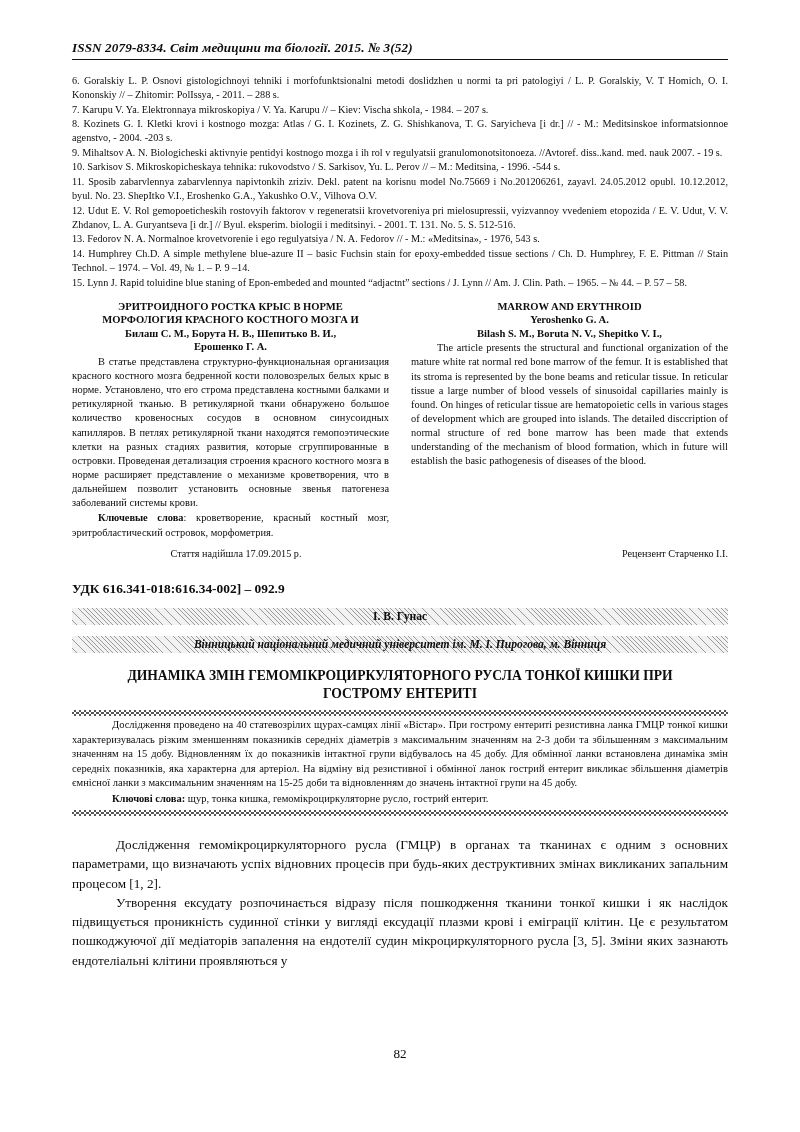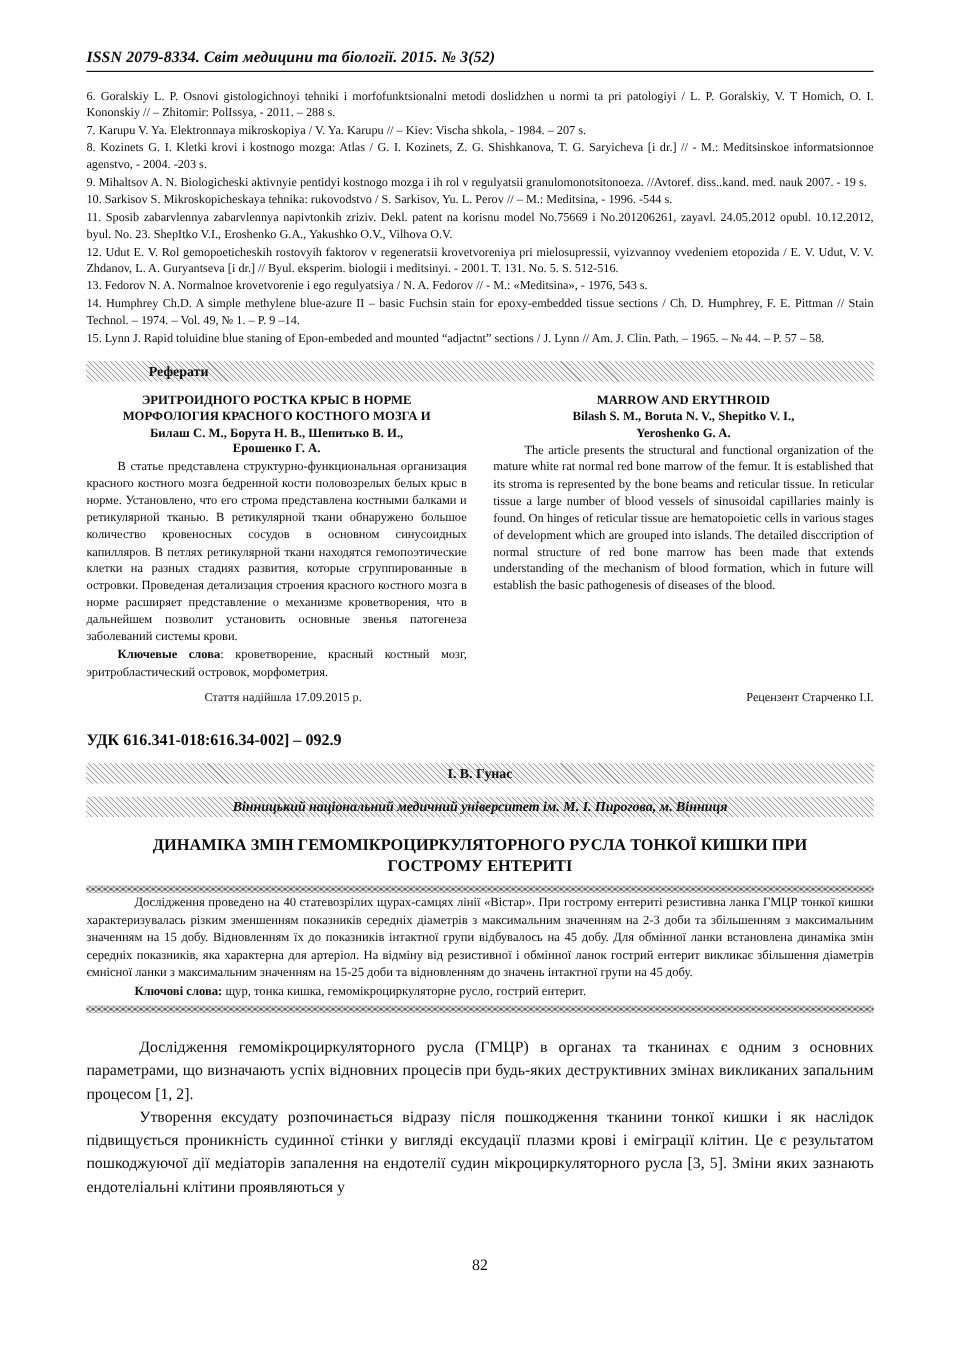--- a/index.html
+++ b/index.html
@@ -222,23 +222,20 @@
       <p>8. Kozinets G. I. Kletki krovi i kostnogo mozga: Atlas / G. I. Kozinets, Z. G. Shishkanova, T. G. Saryicheva [i dr.] // - M.: Meditsinskoe informatsionnoe agenstvo, - 2004. -203 s.</p>
       <p>9. Mihaltsov A. N. Biologicheski aktivnyie pentidyi kostnogo mozga i ih rol v regulyatsii granulomonotsitonoeza. //Avtoref. diss..kand. med. nauk 2007. - 19 s.</p>
       <p>10. Sarkisov S. Mikroskopicheskaya tehnika: rukovodstvo / S. Sarkisov, Yu. L. Perov // – M.: Meditsina, - 1996. -544 s.</p>
       <p>11. Sposib zabarvlennya zabarvlennya napivtonkih zriziv. Dekl. patent na korisnu model No.75669 i No.201206261, zayavl. 24.05.2012 opubl. 10.12.2012, byul. No. 23. ShepItko V.I., Eroshenko G.A., Yakushko O.V., Vilhova O.V.</p>
       <p>12. Udut E. V. Rol gemopoeticheskih rostovyih faktorov v regeneratsii krovetvoreniya pri mielosupressii, vyizvannoy vvedeniem etopozida / E. V. Udut, V. V. Zhdanov, L. A. Guryantseva [i dr.] // Byul. eksperim. biologii i meditsinyi. - 2001. T. 131. No. 5. S. 512-516.</p>
       <p>13. Fedorov N. A. Normalnoe krovetvorenie i ego regulyatsiya / N. A. Fedorov // - M.: «Meditsina», - 1976, 543 s.</p>
       <p>14. Humphrey Ch.D. A simple methylene blue-azure II – basic Fuchsin stain for epoxy-embedded tissue sections / Ch. D. Humphrey, F. E. Pittman // Stain Technol. – 1974. – Vol. 49, № 1. – P. 9 –14.</p>
       <p>15. Lynn J. Rapid toluidine blue staning of Epon-embeded and mounted “adjactnt” sections / J. Lynn // Am. J. Clin. Path. – 1965. – № 44. – P. 57 – 58.</p>
     </div>
 
-    <div class="band band-left">
-      <span>Реферати</span>
-    </div>
 
     <div class="abstracts">
 
       <div class="abs-col">
         <div class="abs-title">
           <div>ЭРИТРОИДНОГО РОСТКА КРЫС В НОРМЕ</div>
           <div>МОРФОЛОГИЯ КРАСНОГО КОСТНОГО МОЗГА И</div>
         </div>
         <div class="abs-authors">
           <div>Билаш С. М., Борута Н. В., Шепитько В. И.,</div>
@@ -246,22 +243,22 @@
         </div>
         <div class="abs-body">В статье представлена структурно-функциональная организация красного костного мозга бедренной кости половозрелых белых крыс в норме. Установлено, что его строма представлена костными балками и ретикулярной тканью. В ретикулярной ткани обнаружено большое количество кровеносных сосудов в основном синусоидных капилляров. В петлях ретикулярной ткани находятся гемопоэтические клетки на разных стадиях развития, которые сгруппированные в островки. Проведеная детализация строения красного костного мозга в норме расширяет представление о механизме кроветворения, что в дальнейшем позволит установить основные звенья патогенеза заболеваний системы крови.</div>
         <div class="abs-keys"><b>Ключевые слова</b><span>: кроветворение, красный костный мозг, эритробластический островок, морфометрия.</span></div>
       </div>
 
       <div class="abs-col">
         <div class="abs-title">
           <div>MARROW AND ERYTHROID</div>
         </div>
         <div class="abs-authors">
+          <div>Yeroshenko G. A.</div>
           <div>Bilash S. M., Boruta N. V., Shepitko V. I.,</div>
-          <div>Yeroshenko G. A.</div>
         </div>
         <div class="abs-body">The article presents the structural and functional organization of the mature white rat normal red bone marrow of the femur. It is established  that its stroma is represented by the bone beams and reticular tissue. In reticular tissue a large number of blood vessels of sinusoidal capillaries mainly  is found. On hinges of reticular tissue are hematopoietic cells in various stages of development which are grouped into islands. The detailed disccription of normal structure of red bone marrow has been made that extends understanding of the mechanism of blood formation, which in future will establish the basic pathogenesis of diseases of the blood.</div>
       </div>
     </div>
 
     <div class="subrow">
       <div class="s-left">Стаття надійшла 17.09.2015 р.</div>
       <div class="s-right">Рецензент Старченко І.І.</div>
     </div>
 

